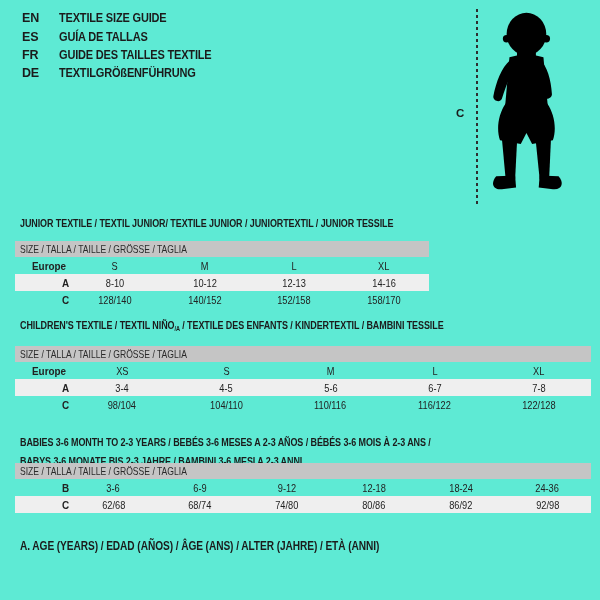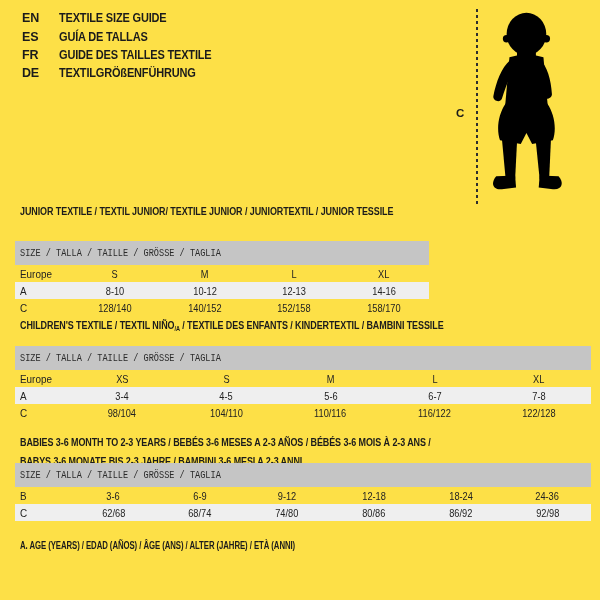--- a/index.html
+++ b/index.html
@@ -1,17 +1,17 @@
 <!DOCTYPE html>
 <html><head>
 <meta charset="utf-8">
 <style>
   html,body { margin:0; padding:0; background:#ffffff; }
   #canvas {
-    position:relative; width:600px; height:600px; background:#fde047;
+    position:relative; width:600px; height:600px; background:#5eead4;
     font-family:"Liberation Sans","DejaVu Sans",sans-serif;
     color:#1b1b1b; overflow:hidden;
   }
   
   .cond-l    { display:inline-block; transform:scaleX(0.78); transform-origin:0 50%; white-space:nowrap; }
   .cond-t    { display:inline-block; transform:scaleX(0.88); transform-origin:0 50%; white-space:nowrap; }
   .cond-c    { display:inline-block; transform:scaleX(0.84); transform-origin:50% 50%; white-space:nowrap; }
   .cond-lbl  { display:inline-block; transform:scaleX(0.90); transform-origin:0 50%; white-space:nowrap; }
 
   
@@ -26,29 +26,29 @@
   .baby-svg  { position:absolute; left:483px; top:11px; width:85px; height:194px; }
 
   
   .sec-heading { position:absolute; left:20px; font-size:11.5px; font-weight:bold; line-height:14px; letter-spacing:-0.1px; }
   .sub { font-size:0.62em; vertical-align:-2px; }
 
   
   .size-table { position:absolute; left:15px; }
   .w-junior { width:414px; }
   .w-full   { width:576px; }
-  .band { height:24px; background:#c5c5c5; display:flex; align-items:center; padding-left:5px; box-sizing:border-box; font-size:11px; color:#2a2a2a;font-family:Liberation Mono, monospace; }
+  .band { height:16px; background:#c5c5c5; display:flex; align-items:center; padding-left:5px; box-sizing:border-box; font-size:11px; color:#2a2a2a; }
   .trow { height:17px; display:flex; align-items:center; font-size:11px; color:#222222; }
   .trow.shaded { background:#efefef; }
-  .lbl  { width:55px; padding-left:5px; box-sizing:border-box; text-align:left; }
+  .lbl  { width:55px; padding-left:5px; box-sizing:border-box; text-align:right;font-weight:bold; }
   .cell { flex:1; text-align:center; }
 
   
   .footer { position:absolute; left:20px; top:537px; }
-  .footer-line { height:17.4px; font-size:10px; font-weight:bold; letter-spacing:-0.1px; display:flex; align-items:center; }
+  .footer-line { height:17.4px; font-size:13px; font-weight:bold; letter-spacing:-0.1px; display:flex; align-items:center; }
 </style>
 </head>
 <body>
 
 <div id="canvas">
 
   <div class="lang-list">
     <div class="lang-row">
       <span class="lang-code">EN</span>
       <span class="cond-t">TEXTILE SIZE GUIDE</span>
@@ -79,21 +79,21 @@
       <path d="M30,52 C20,60 14,76 11,92 C10,97 18,100 20,95 C24,82 29,68 36,60 Z"></path>
       <path d="M60,52 C68,60 72,74 73,90 C73,95 65,97 64,92 C62,78 58,66 52,58 Z"></path>
       <path d="M24,100 C16,112 14,128 18,140 L40,144 L46,132 L52,144 L74,140 C78,128 76,112 68,100 Q46,110 24,100 Z"></path>
       <path d="M20,138 L36,142 L34,182 Q29,187 24,182 Z"></path>
       <path d="M14,179 C8,186 10,194 20,193 L35,191 L34,178 Z"></path>
       <path d="M56,142 L72,138 L70,182 Q65,187 60,182 Z"></path>
       <path d="M60,178 L59,191 L74,193 C84,194 86,186 80,179 Z"></path>
     </g>
   </svg>
 
-  <div class="sec-heading" style="top:204px;">
+  <div class="sec-heading" style="top:216px;">
     <span class="cond-l">JUNIOR TEXTILE / TEXTIL JUNIOR/ TEXTILE JUNIOR / JUNIORTEXTIL / JUNIOR TESSILE</span>
   </div>
   <div class="size-table w-junior" style="top:241px;">
     <div class="band">
       <span class="cond-l">SIZE / TALLA / TAILLE / GRÖSSE / TAGLIA</span>
     </div>
     <div class="trow">
       <span class="lbl"><span class="cond-lbl">Europe</span></span>
       <span class="cell"><span class="cond-c">S</span></span>
       <span class="cell"><span class="cond-c">M</span></span>

